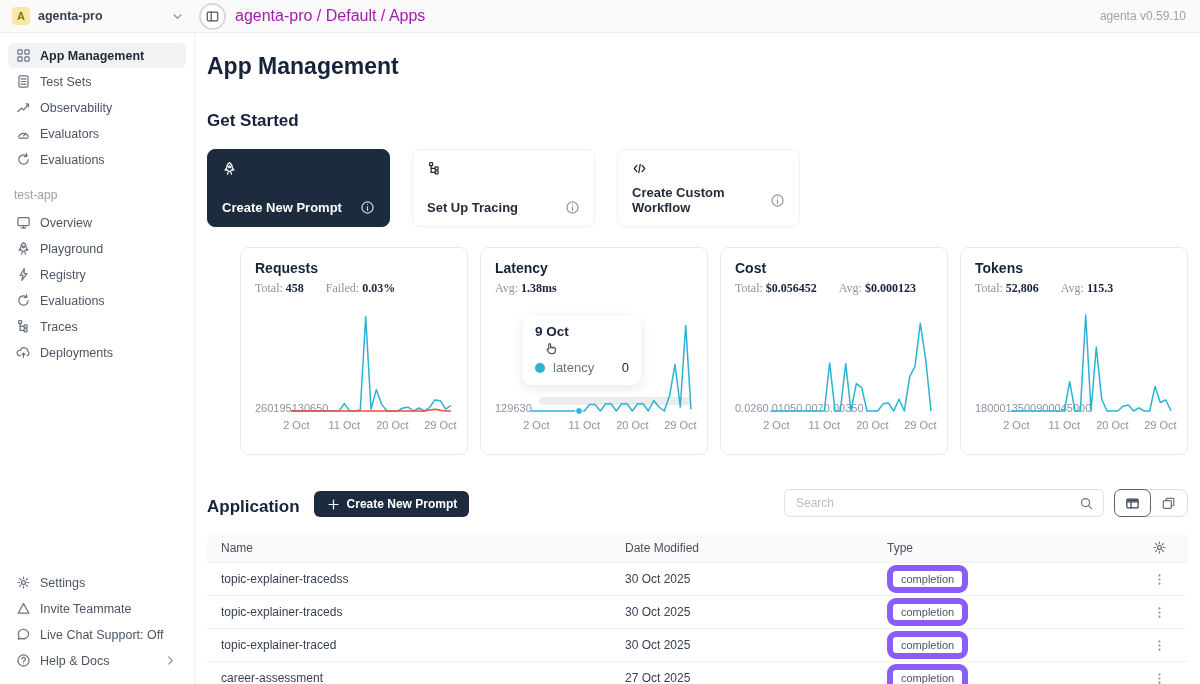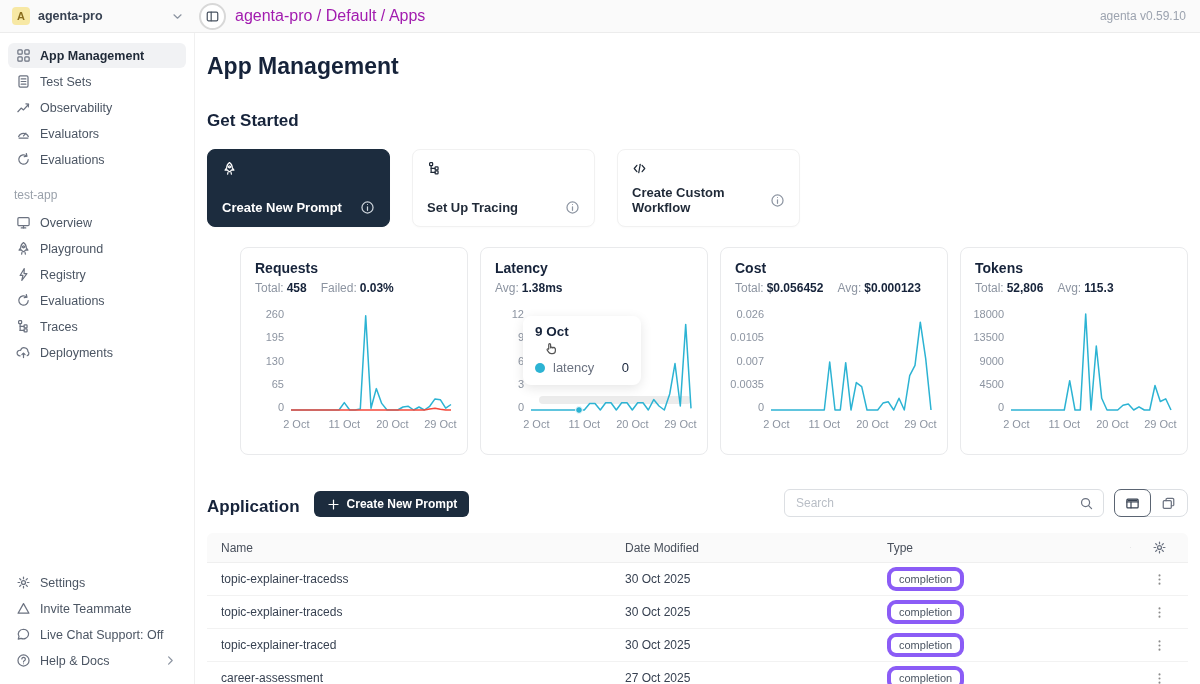--- a/index.html
+++ b/index.html
@@ -43,24 +43,24 @@
     box-shadow:0 1px 2px rgba(0,0,0,.02); color:#1f2937; }
   .start-card.dark { background:#1c2c3e; border-color:#1c2c3e; color:#fff; }
   .sc-row { display:flex; align-items:center; justify-content:space-between; font-size:13px; font-weight:600; }
   .sc-info { color:#8c94a1; }
   .start-card.dark .sc-info { color:#cfd6dd; }
   
   .chart-cards { display:flex; gap:12px; margin-top:20px;margin-left:33px; }
   .chart-card { position:relative; width:234px; height:208px; background:#fff; border:1px solid #e9eaec;
     border-radius:8px; padding:12px 14px; }
   .cc-title { font-size:14px; font-weight:700; color:#16233a; }
-  .cc-stats { display:flex; gap:14px; margin-top:5px; font-size:12px; color:#8c94a1; }
+  .cc-stats { display:flex; gap:22px; margin-top:5px; font-size:12px; color:#8c94a1;font-family:Liberation Serif, serif; }
   .cc-stats b { color:#16233a; font-weight:700; margin-left:3px; }
   .cc-plot { display:flex; margin-top:14px; }
-  .yticks { width:36px; height:104px; display:flex; flex-direction:column; justify-content:space-between;
+  .yticks { width:36px; height:104px; display:flex; flex-direction:row; justify-content:space-between;
     align-items:flex-end; padding-right:7px; font-size:11px; color:#8c94a1; line-height:1;text-align:right; }
   .plot { position:relative; width:160px; height:104px; }
   .plot svg { position:absolute; inset:0; overflow:visible; }
   .hover-band { position:absolute; left:8px; right:0; top:87px; height:8px; border-radius:4px; background:#ececec; }
   .xticks { position:relative; height:13px; margin:5px 0 0 36px; width:160px; font-size:11px; color:#8c94a1; }
   .xtick { position:absolute; top:0; transform:translateX(-50%); white-space:nowrap; }
   
   .chart-tooltip { position:absolute; left:42px; top:68px; z-index:4; min-width:118px; background:#fff;
     border-radius:8px; box-shadow:0 3px 12px rgba(0,0,0,.10); padding:8px 12px 10px; }
   .tt-label { font-size:13.5px; font-weight:700; color:#16233a; }
@@ -87,21 +87,21 @@
   
   .table { margin-top:16px; }
   .thead { display:flex; align-items:center; height:30px; background:#fafafa; border-bottom:1px solid #efefef;
     font-size:12px; color:#49505c; border-radius:6px 6px 0 0; }
   .cell { position:relative; padding-left:14px; }
   .c-name { width:404px; } .c-date { width:262px; } .c-type { width:257px; }
   .c-act { flex:1; display:flex; justify-content:center; padding:0; }
   .thead .cell + .cell::before { content:""; position:absolute; left:0; top:7px; bottom:7px; width:1px; background:#e6e6e6; }
   .thead .c-act { color:#6b7280; }
   .trow { display:flex; align-items:center; height:33px; border-bottom:1px solid #f2f2f2; font-size:12px; color:#374151; cursor:pointer; }
-  .badge { display:inline-block; border:4px solid #8b5cf6; border-radius:9px; background:#fff; padding:2px 8px;
+  .badge { display:inline-block; border:6px solid #8b5cf6; border-radius:9px; background:#fff; padding:2px 8px;
     font-size:11px; color:#4b5563; }
   .dots { color:#8c8c8c; cursor:pointer; display:flex; }
 </style>
 </head>
 <body>
 
 <header class="topbar">
   <div class="workspace">
     <span class="avatar">A</span>
     <span class="ws-name">agenta-pro</span>

